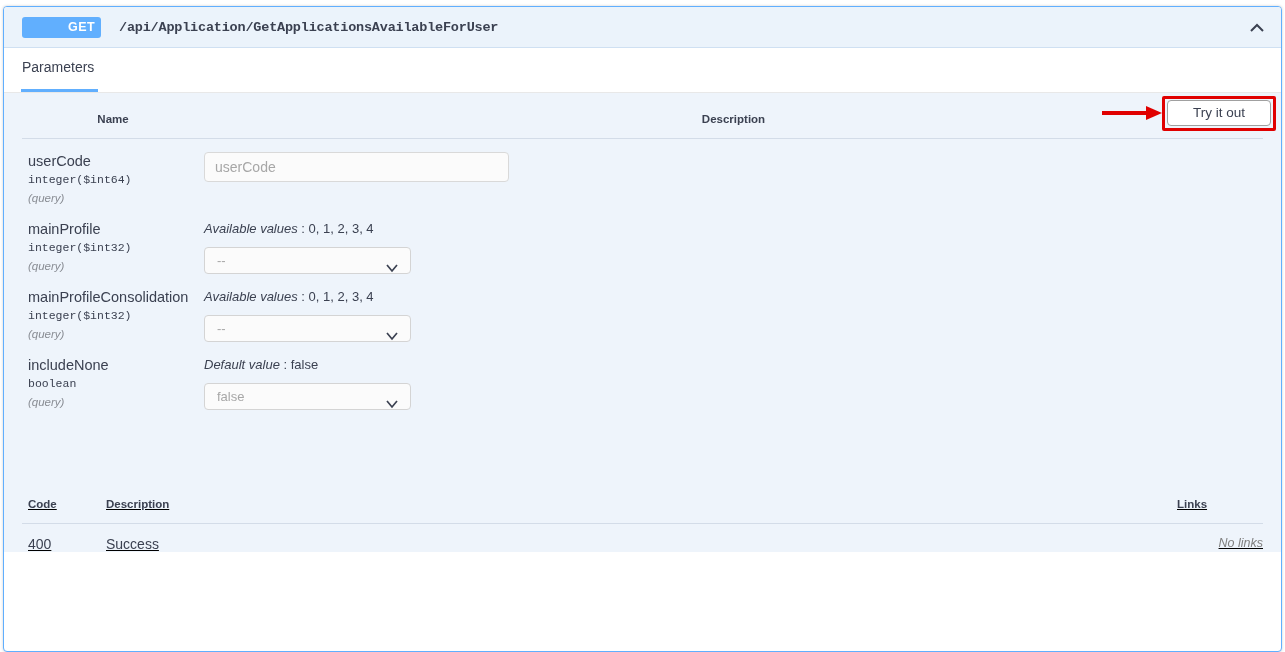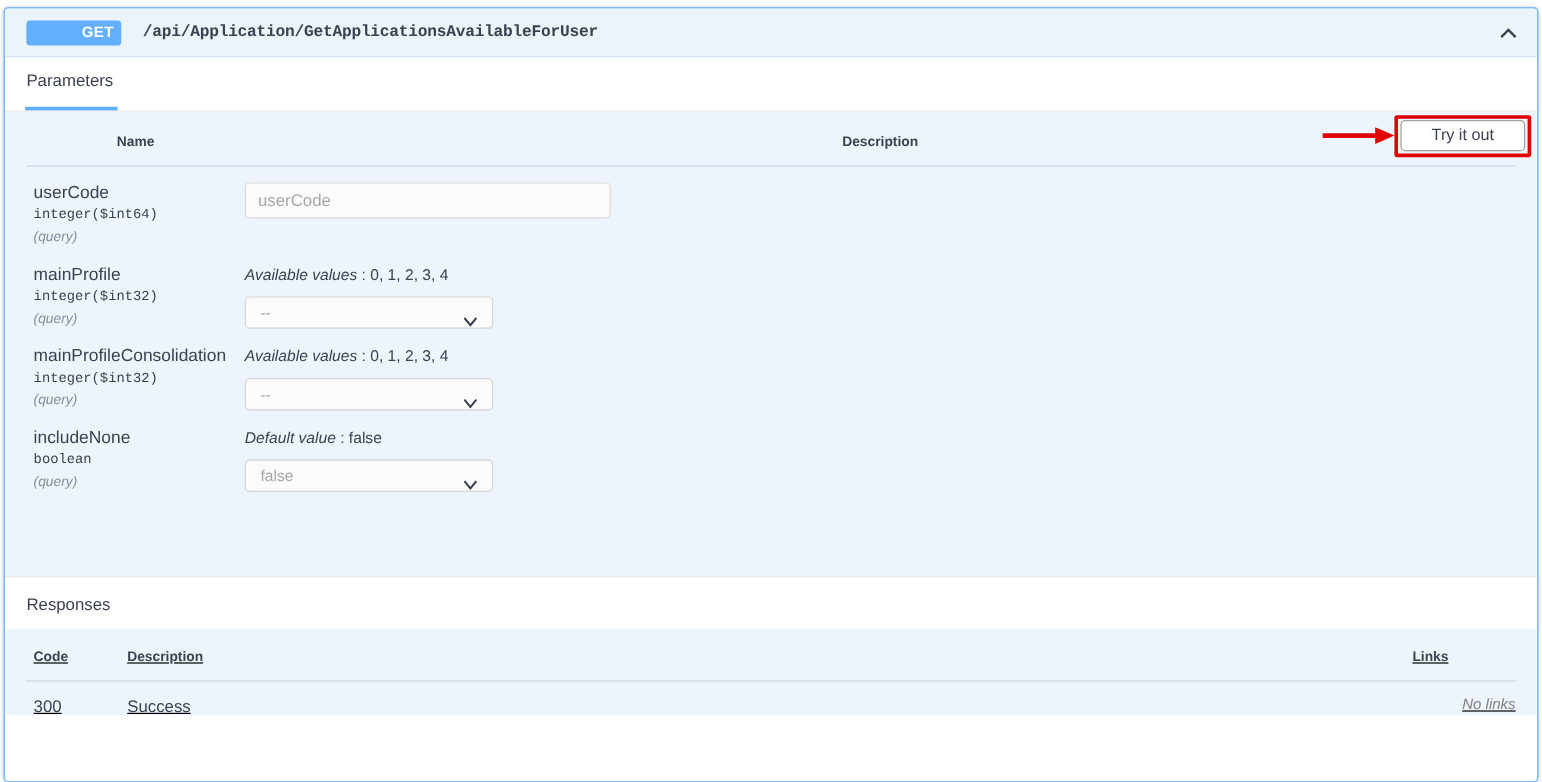--- a/index.html
+++ b/index.html
@@ -377,34 +377,33 @@
                   <polyline points="1,1 6,7 11,1" fill="none" stroke="#3b4151" stroke-width="1.7"></polyline>
                 </svg>
               </span>
             </div>
           </td>
         </tr>
       </tbody>
     </table>
   </div>
 
-  <div class="responses-head">Responses</div>
 
   <div class="responses-body">
     <table class="responses">
       <thead>
         <tr>
           <th class="col-code">Code</th>
           <th class="col-rdesc">Description</th>
           <th class="col-links">Links</th>
         </tr>
       </thead>
       <tbody>
         <tr>
-          <td class="r-code">300</td>
+          <td class="r-code">400</td>
           <td class="r-desc">Success</td>
           <td class="r-links">No links</td>
         </tr>
       </tbody>
     </table>
   </div>
 
 </div>
 
 </body></html>

